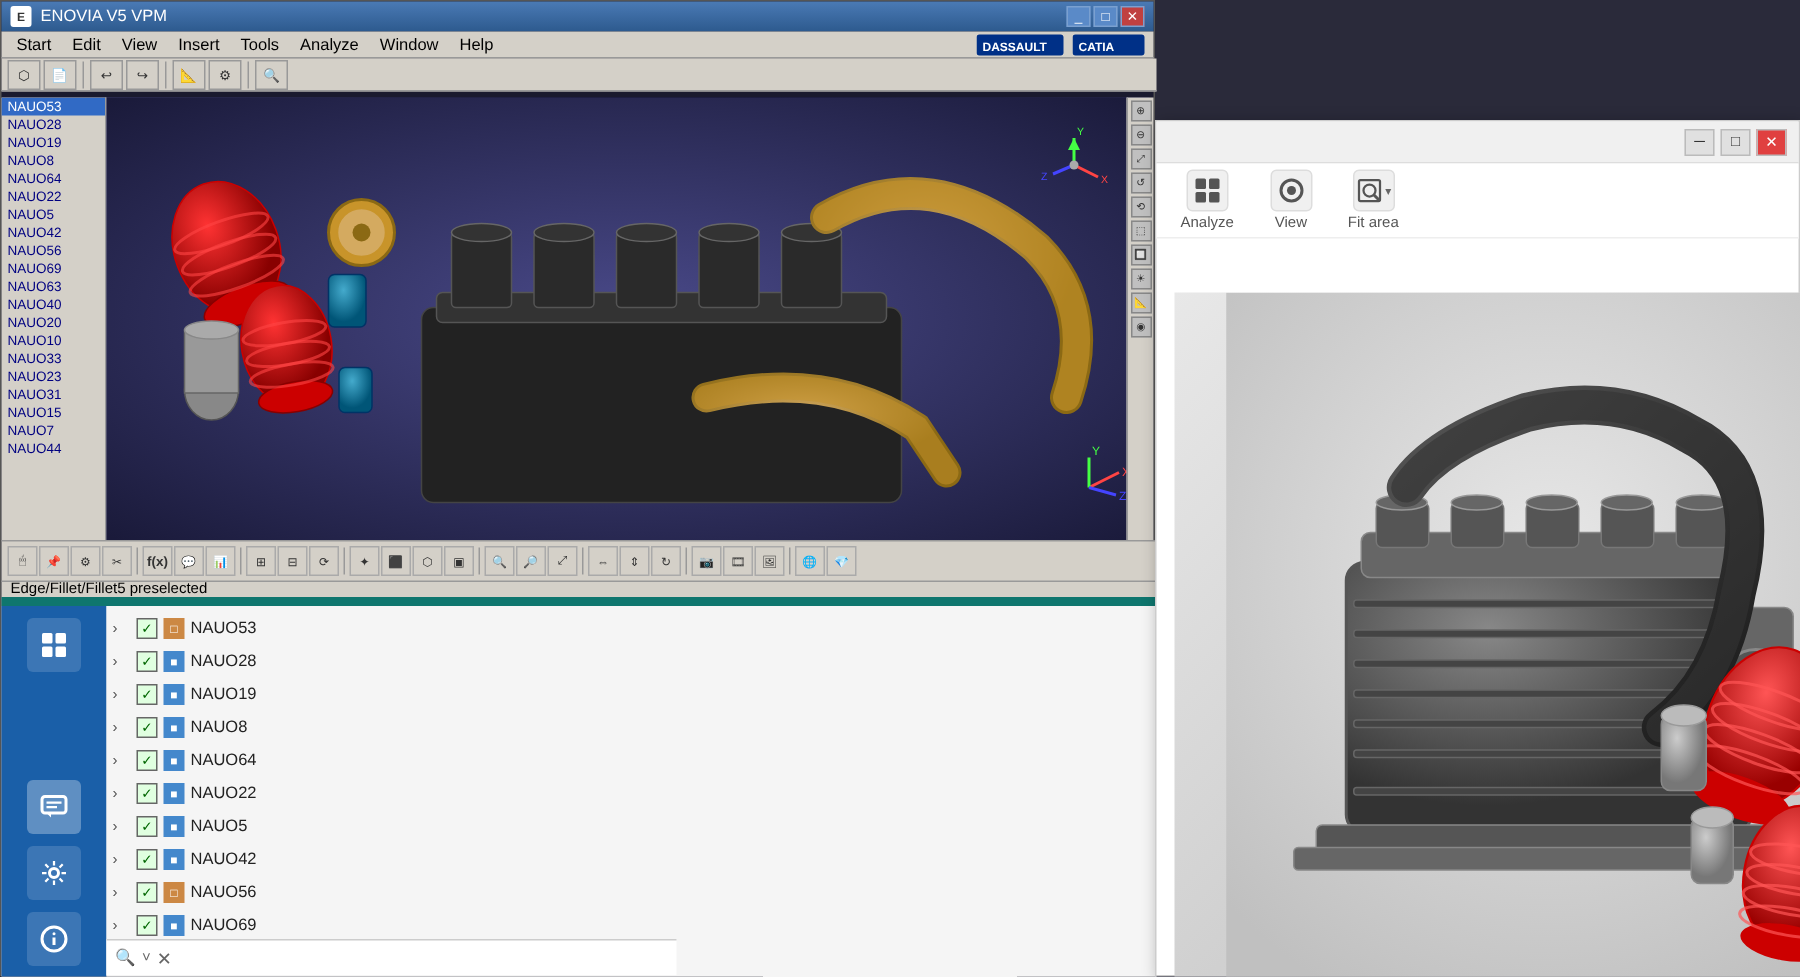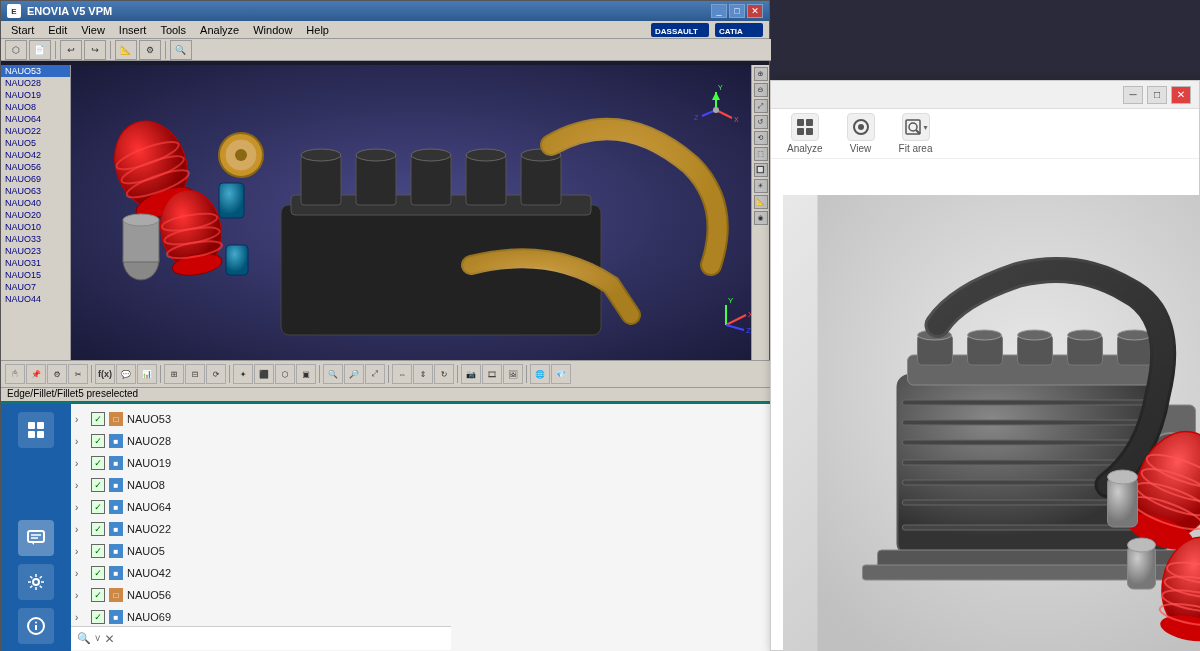--- a/index.html
+++ b/index.html
@@ -37,21 +37,21 @@
       background: #fff;
       border-radius: 2px;
       font-size: 8px;
       display: flex; align-items: center; justify-content: center;
       color: #333;
       font-weight: bold;
     }
     .title-bar-text {
       color: white;
       font-size: 11px;
-      font-weight: 700;
+      font-weight: 400;
       flex: 1;
     }
     .title-bar-controls {
       display: flex; gap: 2px;
     }
     .tb-btn {
       width: 16px; height: 14px;
       background: #5a8ac8;
       border: 1px solid #7aa0d0;
       color: white;
@@ -190,25 +190,25 @@
     }
 
     
     .status-bar {
       position: absolute;
       left: 0; top: 387px;
       width: 770px;
       height: 16px;
       background: #d4d0c8;
       display: flex;
-      align-items: flex-start;
+      align-items: flex-end;
       padding: 0 6px;
       font-size: 10px;
       color: #000;
-      border-bottom: 3px solid #0f766e;
+      border-bottom: 6px solid #0f766e;
     }
 
     
     .lower-panel {
       position: absolute;
       left: 0; top: 403px;
       width: 770px;
       height: 248px;
       background: #f0f0f0;
       display: flex;

